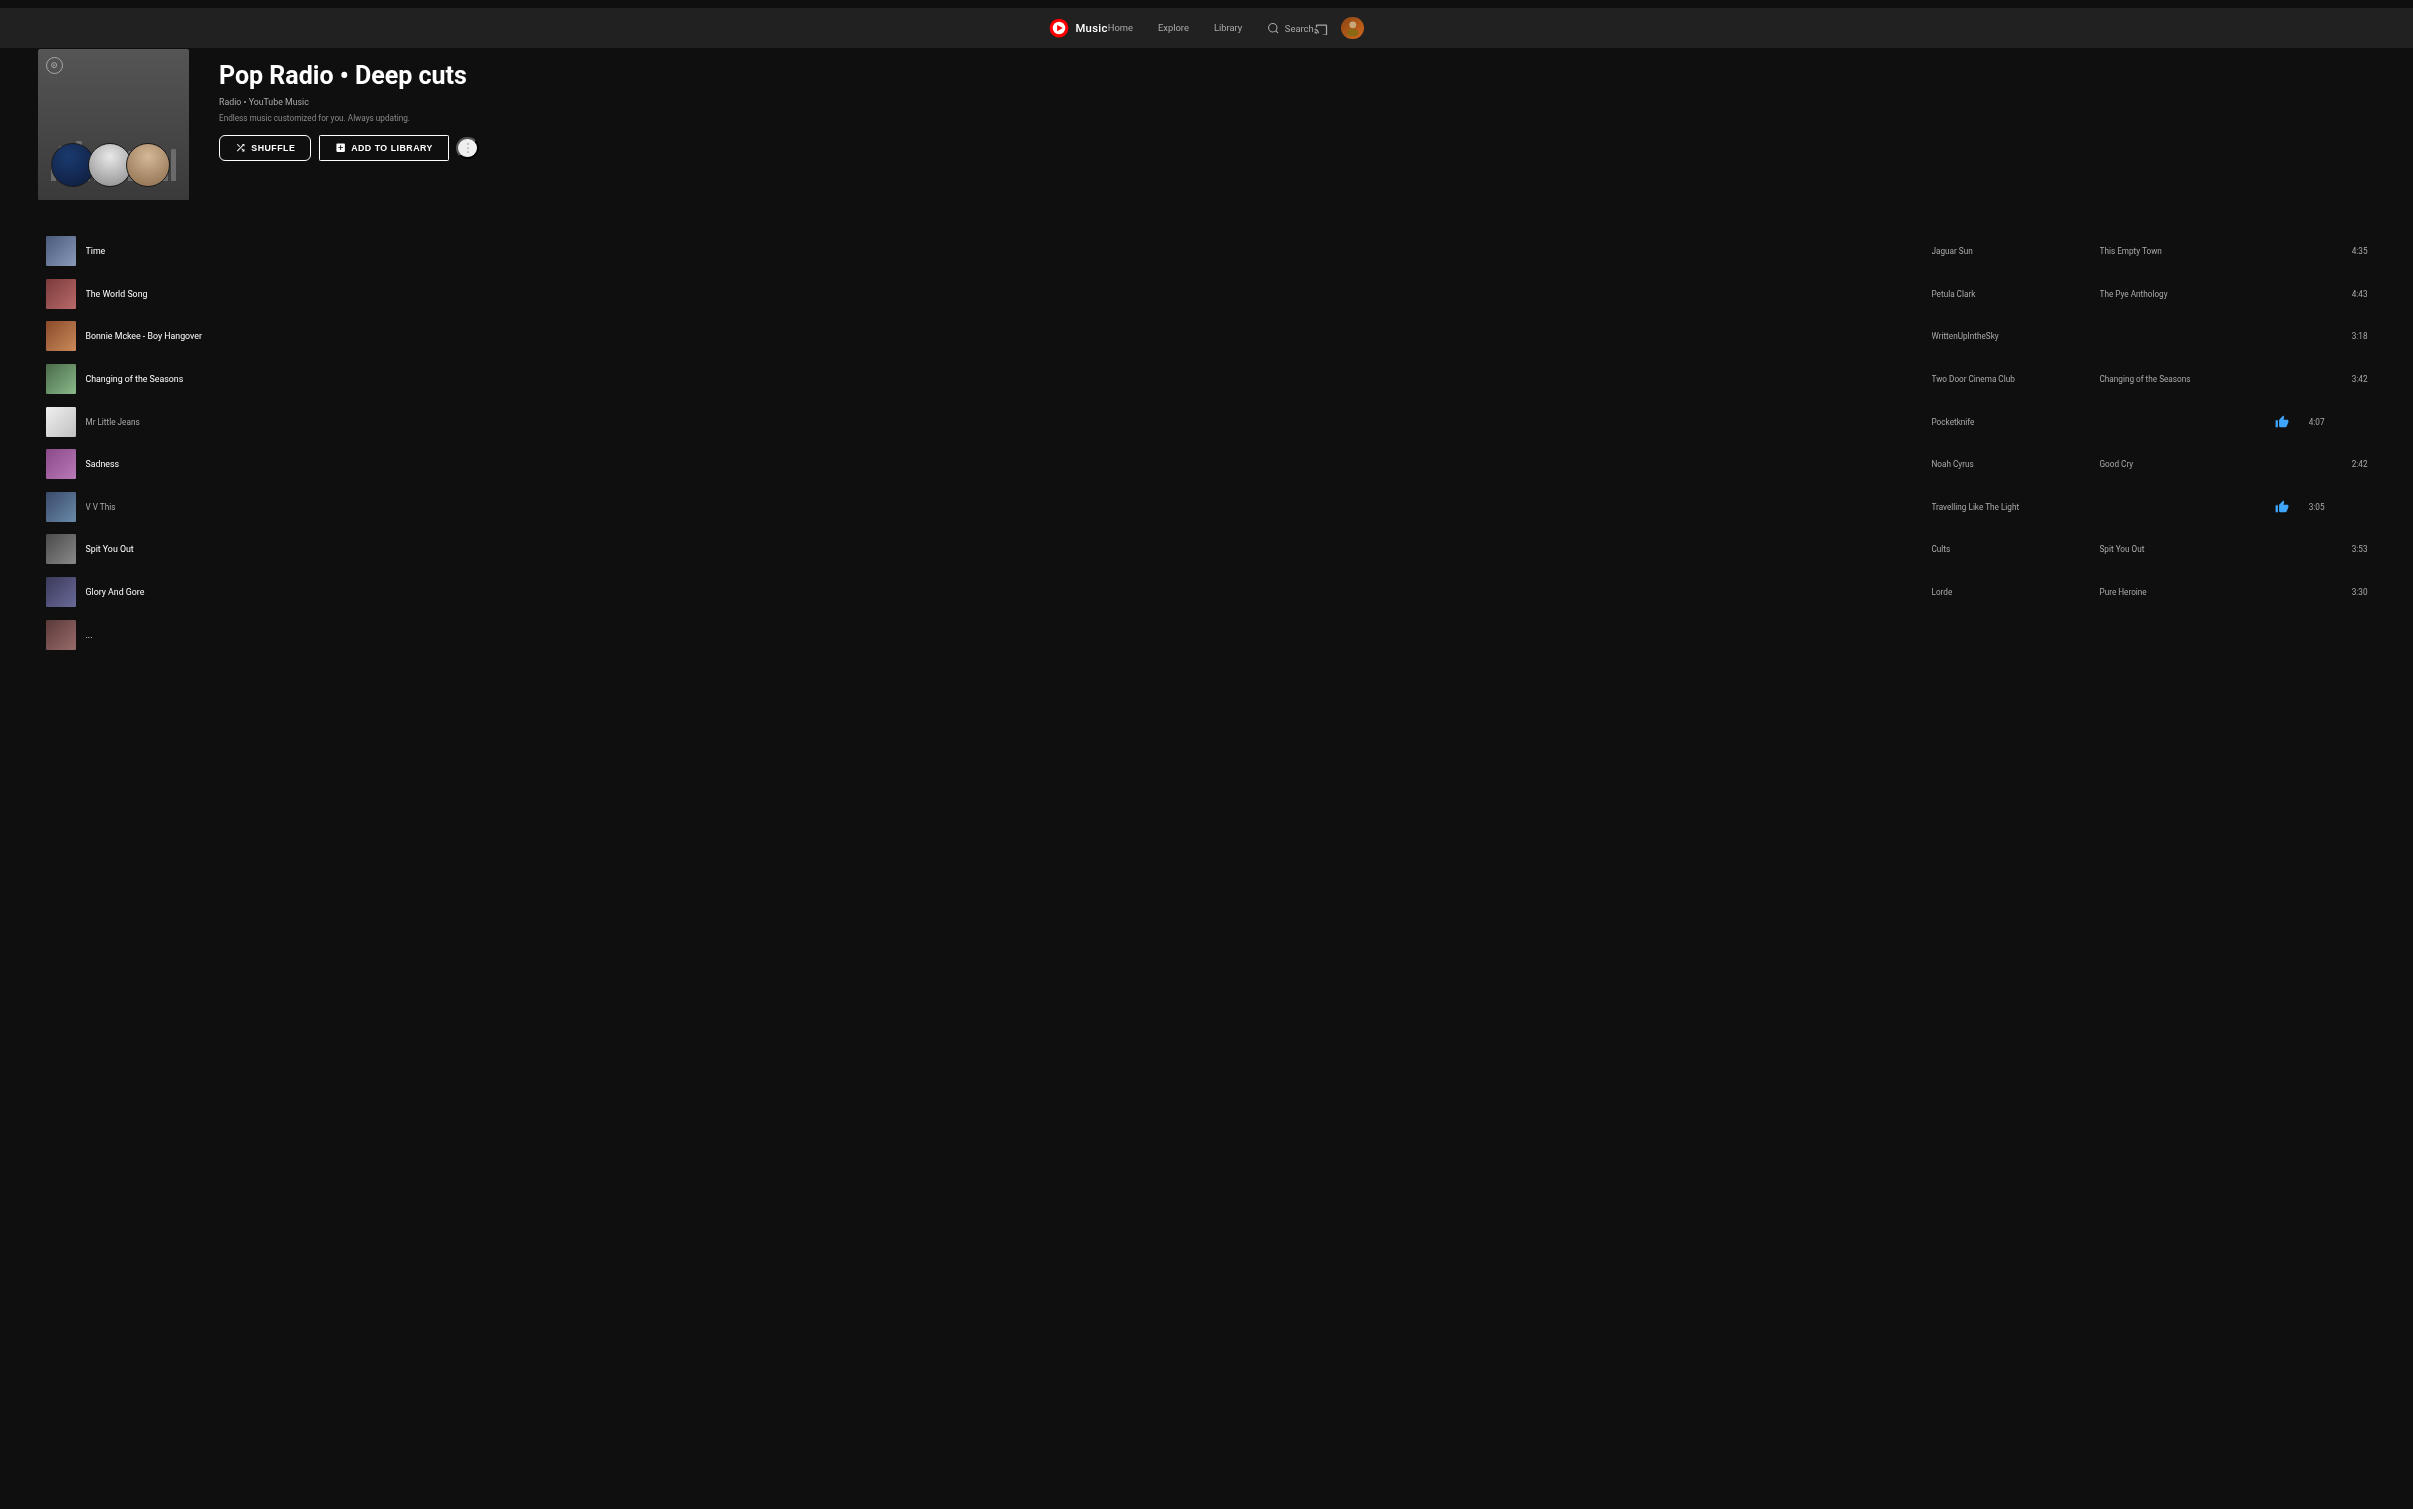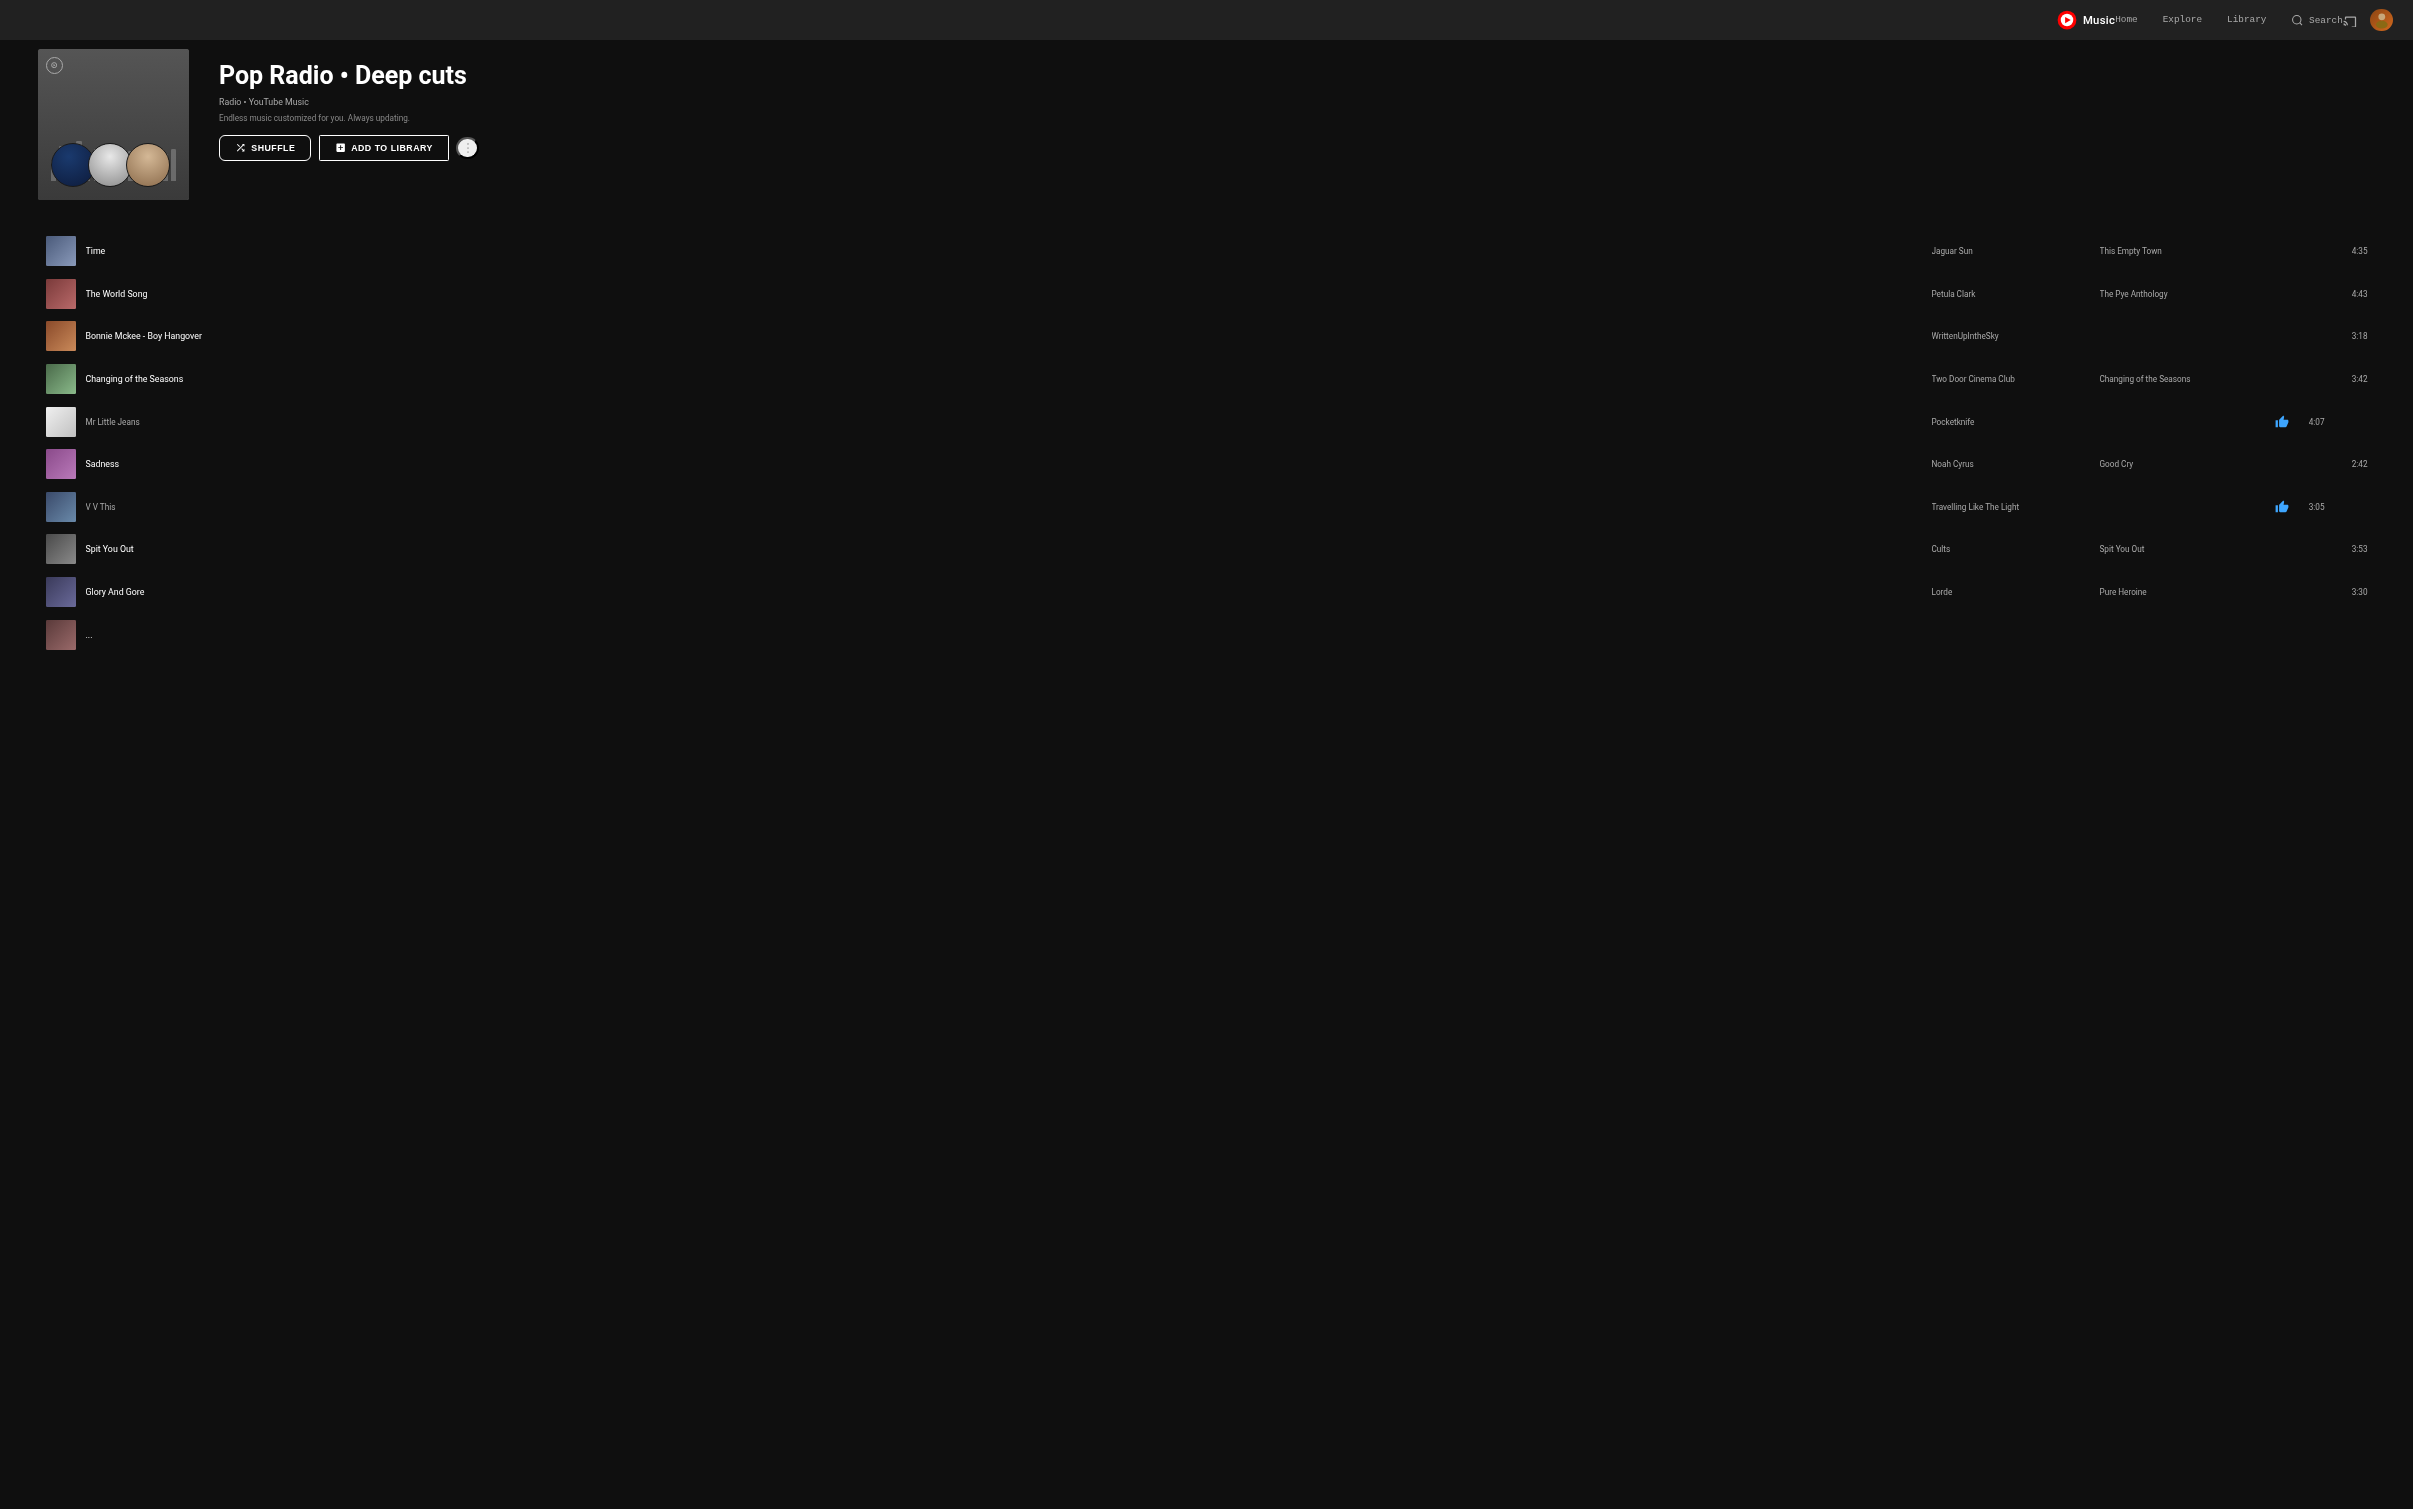--- a/index.html
+++ b/index.html
@@ -8,26 +8,26 @@
       color: #fff;
       font-family: 'Roboto', Arial, sans-serif;
       min-height: 100vh;
       overflow-x: hidden;
     }
 
     
     .header {
       display: flex;
       align-items: center;
-      justify-content: flex-end;
+      justify-content: center;
       padding: 0 20px;
       height: 40px;
       background: #212121;
       position: sticky;
-      top: 0;
+      top: 8px;
       z-index: 100;
     }
     .header-left {
       display: flex;
       align-items: center;
       gap: 6.3px;
     }
     .yt-logo-icon {
       width: 20px;
       height: 20px;
@@ -35,21 +35,20 @@
     .header-brand {
       font-size: 11.3px;
       font-weight: 500;
       color: #fff;
       letter-spacing: 0.3px;
     }
     .header-nav {
       display: flex;
       align-items: center;
       gap: 25px;
-      font-family: Liberation Mono, monospace;
     }
     .nav-item {
       color: #aaa;
       font-size: 9.4px;
       cursor: pointer;
       text-decoration: none;
       padding: 2.5px 0;
       border-bottom: 1.3px solid transparent;
     }
     .search-container {

